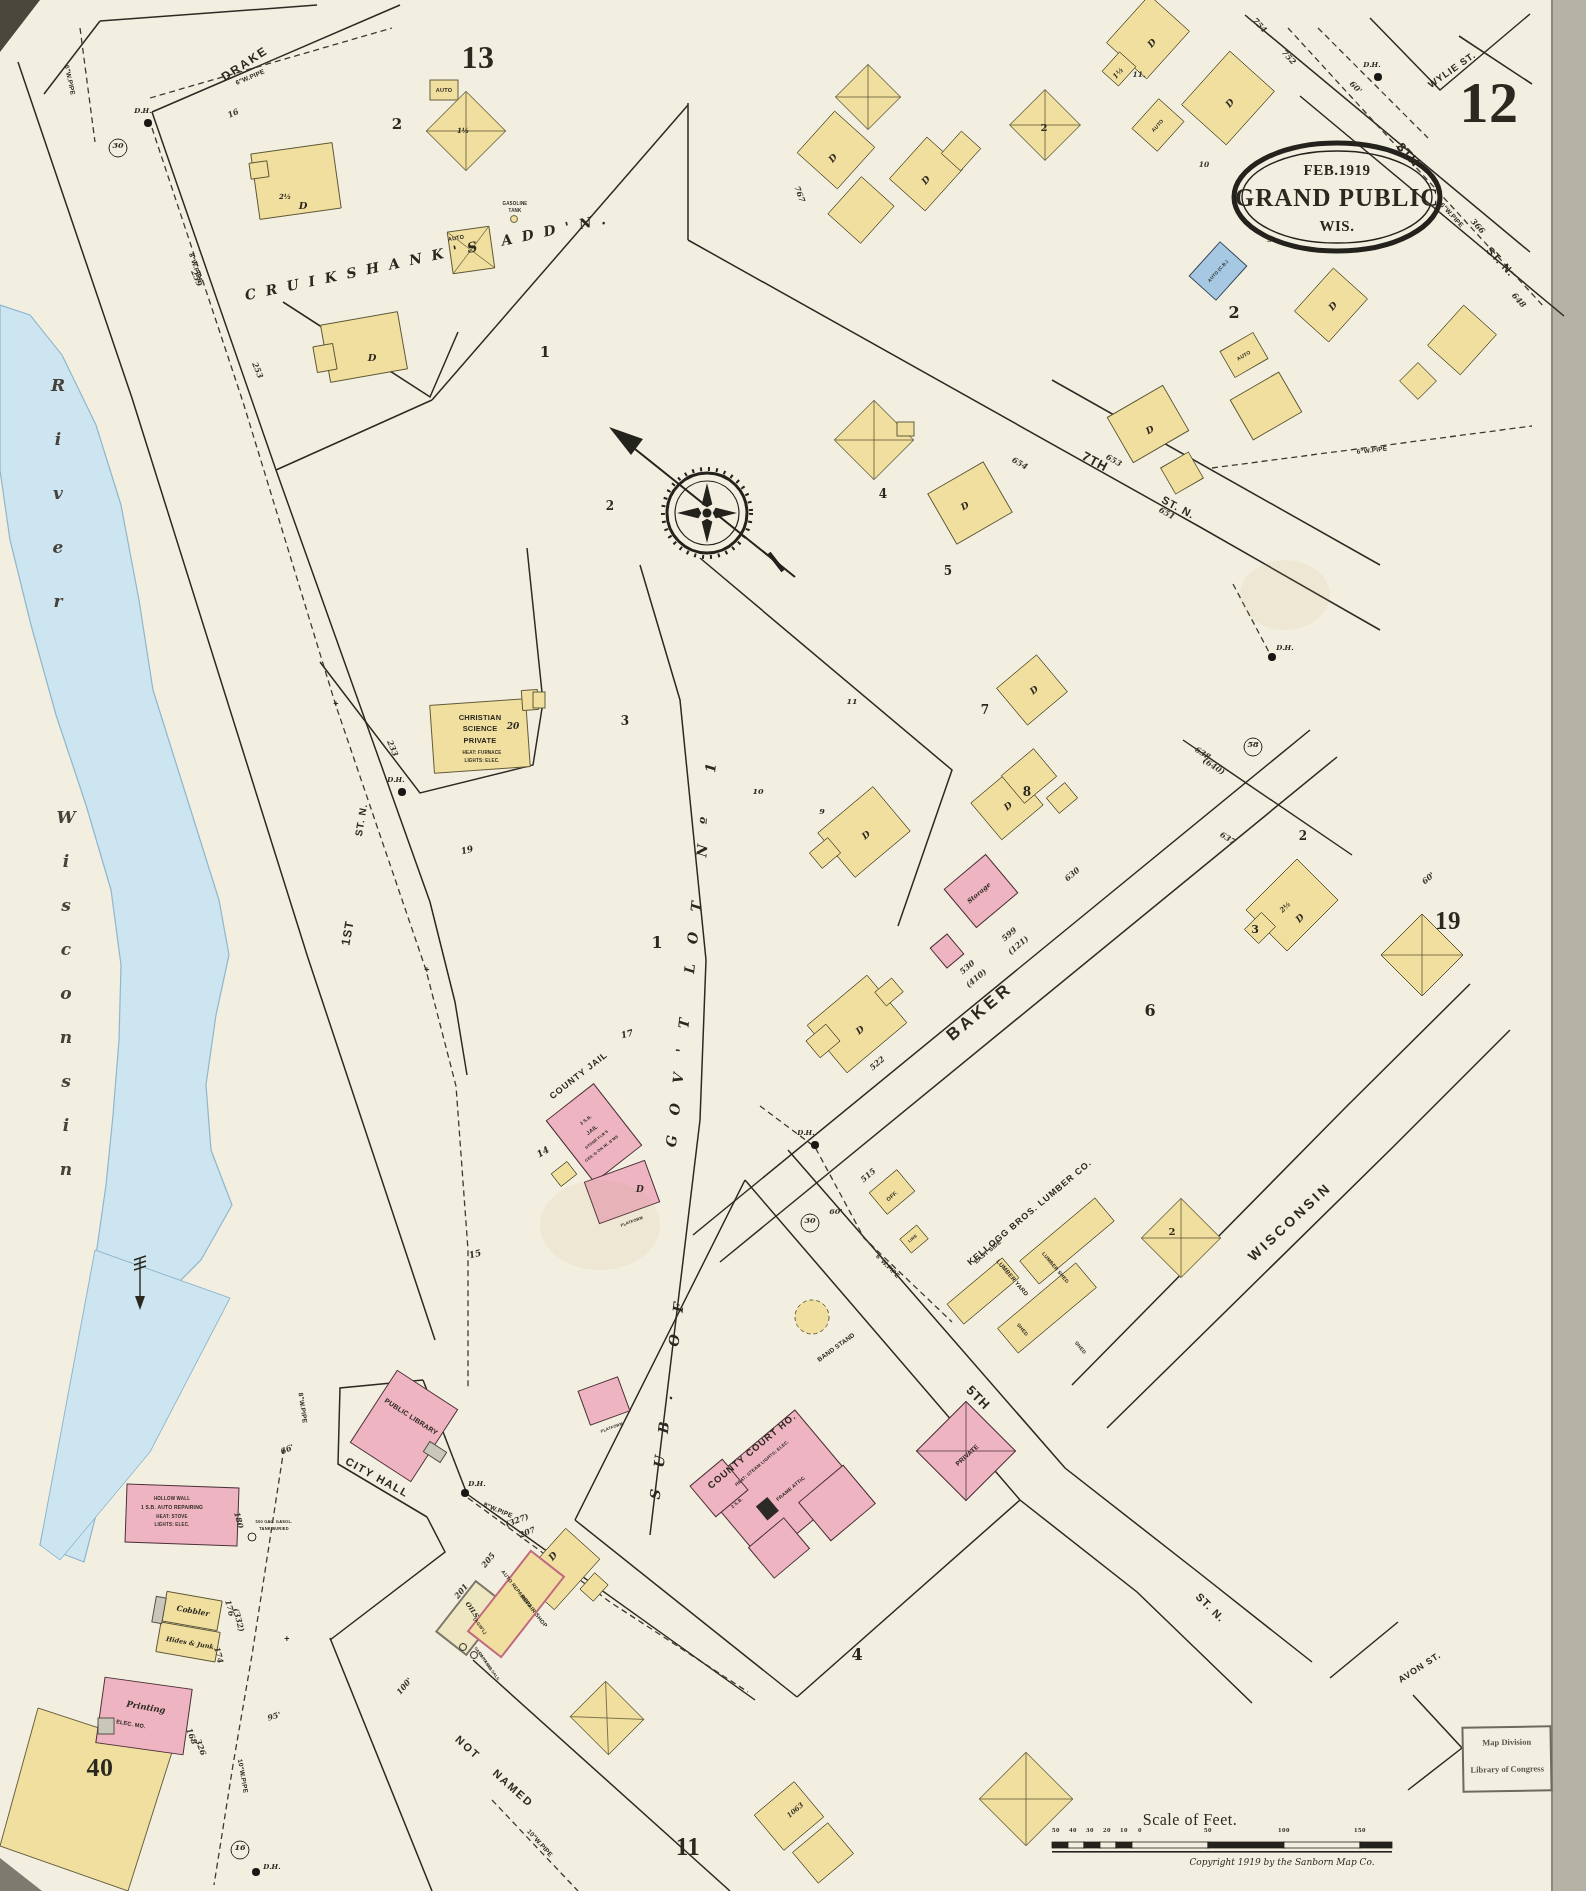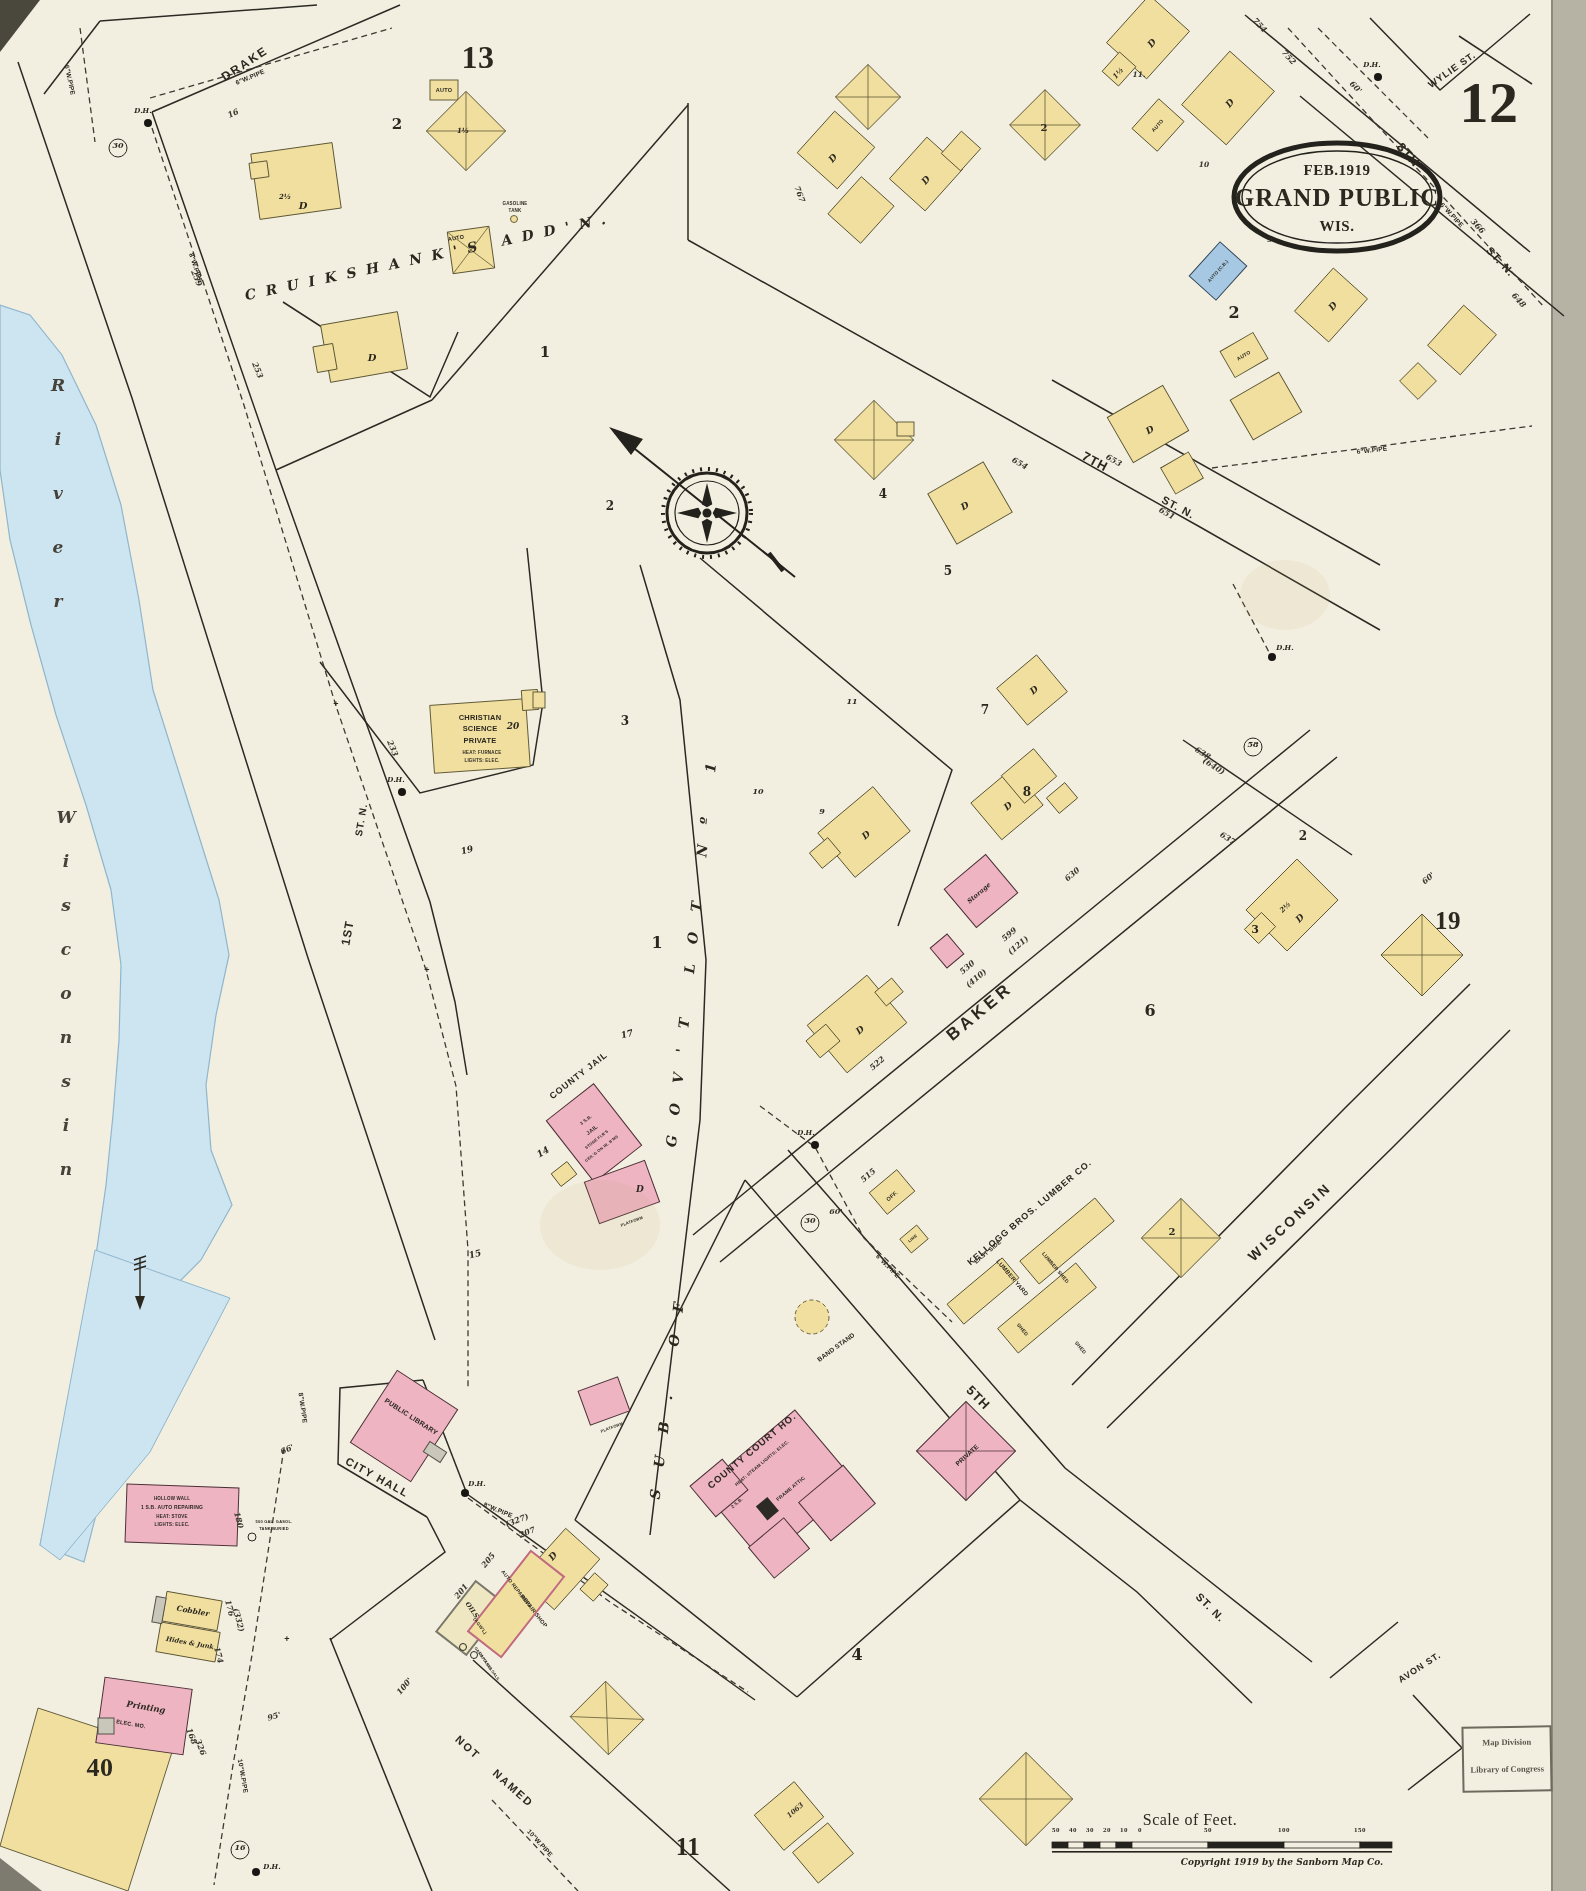--- a/index.html
+++ b/index.html
@@ -495,19 +495,19 @@
   <b class="lb tt" style="left:1190px;top:1820px;--fs:16px;font-weight:400">Scale of Feet.</b>
   <b class="lb tt" style="left:1056px;top:1831px;--fs:7px">50</b>
   <b class="lb tt" style="left:1073px;top:1831px;--fs:7px">40</b>
   <b class="lb tt" style="left:1090px;top:1831px;--fs:7px">30</b>
   <b class="lb tt" style="left:1107px;top:1831px;--fs:7px">20</b>
   <b class="lb tt" style="left:1124px;top:1831px;--fs:7px">10</b>
   <b class="lb tt" style="left:1140px;top:1831px;--fs:7px">0</b>
   <b class="lb tt" style="left:1208px;top:1831px;--fs:7px">50</b>
   <b class="lb tt" style="left:1284px;top:1831px;--fs:7px">100</b>
   <b class="lb tt" style="left:1360px;top:1831px;--fs:7px">150</b>
-  <b class="lb scr" style="left:1282px;top:1862px;--fs:9px;font-weight:700">Copyright 1919 by the Sanborn Map Co.</b>
+  <b class="lb scr" style="left:1282px;top:1862px;--fs:9px;font-weight:400">Copyright 1919 by the Sanborn Map Co.</b>
   <div class="stamp">
     <span style="margin-top:10px">Map Division</span>
     <span style="margin-top:18px">Library of Congress</span>
   </div>
 
 </div>
 
 </body></html>

